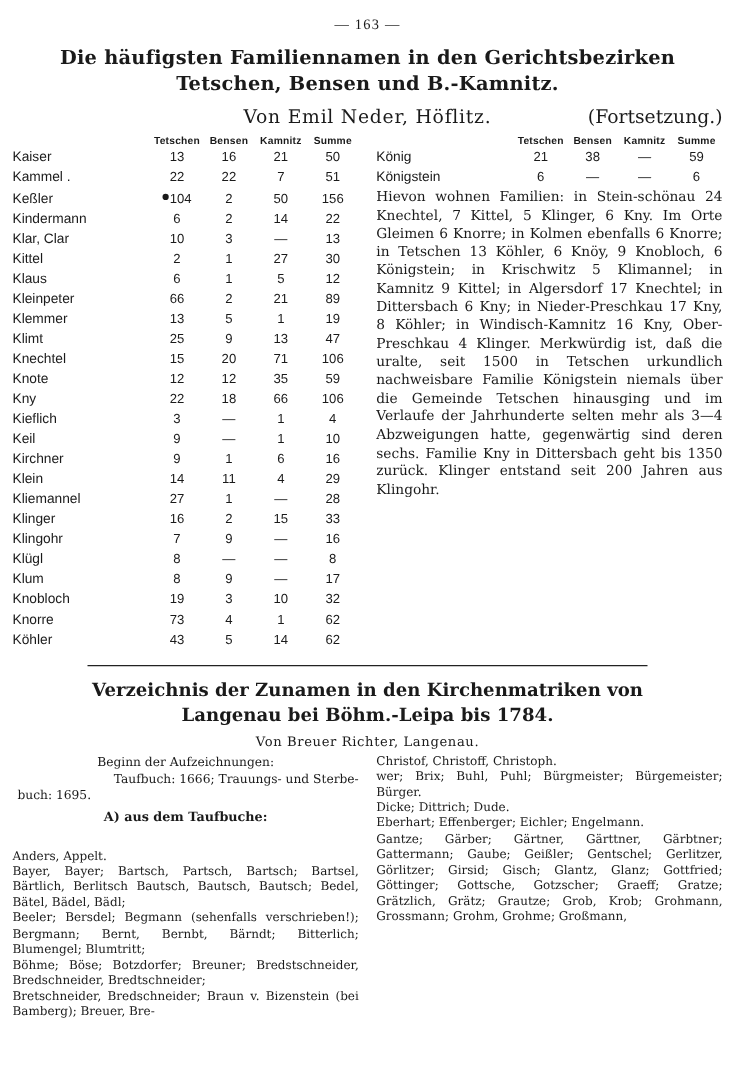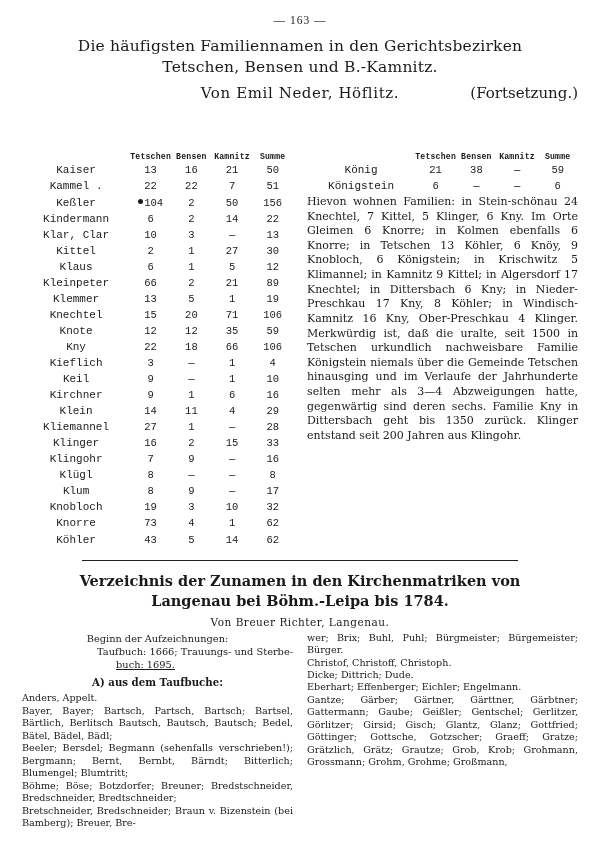--- a/index.html
+++ b/index.html
@@ -13,35 +13,35 @@
     font-family: "Liberation Serif", serif;
     color: #1a1a1a;
     position: relative;
     overflow: hidden;
   }
   .page {
     width: 600px;
     height: 841px;
     position: relative;
     box-sizing: border-box;
-    padding: 14px 22px 6px 22px;
+    padding: 14px 22px 6px 10px;
   }
   .page-number {
     text-align: center;
     font-size: 11.5px;
     letter-spacing: 1px;
     margin-bottom: 10px;
     font-family: "Liberation Serif", serif;
   }
   .title-block {
     text-align: center;
   }
   .main-title {
     font-size: 15.5px;
-    font-weight: normal;
+    font-weight: bold;
     line-height: 1.35;
     letter-spacing: 0.2px;
     font-family: "DejaVu Serif", serif;
   }
   .byline {
     text-align: center;
     font-size: 15px;
     margin-top: 6px;
     margin-bottom: 2px;
     font-family: "DejaVu Serif", serif;
@@ -60,40 +60,39 @@
     gap: 14px;
     margin-top: 6px;
   }
   .col {
     width: 50%;
     box-sizing: border-box;
   }
   table.names {
     width: 100%;
     border-collapse: collapse;
-    font-family: Liberation Mono, monospace;
+    font-family: Liberation Sans, sans-serif;
     font-size: 10.5px;
-    margin-top: 44px;
   }
   table.names th {
     font-size: 8.2px;
     font-weight: bold;
     text-align: center;
     padding: 0 0 2px 0;
     letter-spacing: 0.2px;
     white-space: nowrap;
   }
   table.names th.nm { text-align: left; }
   table.names td {
     padding: 0.6px 0;
     line-height: 1.32;
     vertical-align: baseline;
   }
   table.names td.nm {
-    text-align: center;
+    text-align: left;
     white-space: nowrap;
     font-size: 11px;
   }
   table.names td.num {
     text-align: center;
     width: 15%;
     font-size: 10.5px;
   }
   .dot {
     display: inline-block;
@@ -152,21 +151,21 @@
     margin-bottom: 5px;
   }
   .begin-block .row2 {
     text-align: right;
     padding-left: 4px;
   }
   .subhead {
     text-align: center;
     font-weight: bold;
     font-size: 10.2px;
-    margin: 4px 0 3px 0;
+    margin: 4px 0 18px 0;
   }
   .entry {
     text-align: justify;
     margin: 0;
     text-indent: 0;
   }
 </style>
 </head>
 <body>
 
@@ -255,20 +254,27 @@
               <td class="num">89</td>
             </tr>
             <tr>
               <td class="nm">Klemmer</td>
               <td class="num">13</td>
               <td class="num">5</td>
               <td class="num">1</td>
               <td class="num">19</td>
             </tr>
             <tr>
+              <td class="nm">Klimt</td>
+              <td class="num">25</td>
+              <td class="num">9</td>
+              <td class="num">13</td>
+              <td class="num">47</td>
+            </tr>
+            <tr>
               <td class="nm">Knechtel</td>
               <td class="num">15</td>
               <td class="num">20</td>
               <td class="num">71</td>
               <td class="num">106</td>
             </tr>
             <tr>
               <td class="nm">Knote</td>
               <td class="num">12</td>
               <td class="num">12</td>
@@ -413,36 +419,36 @@
   </div>
 
   <div class="byline2">Von Breuer Richter, Langenau.</div>
 
   <div class="cols2">
 
     <div class="col2">
       <div class="begin-block">
         <div>Beginn der Aufzeichnungen:</div>
         <div class="row2">Taufbuch: 1666; Trauungs- und Sterbe-</div>
-        <div class="row2" style="text-align:center; padding-right:28px;text-decoration:underline;">buch: 1695.</div>
+        <div class="row2" style="text-align:left; padding-right:28px;">buch: 1695.</div>
       </div>
       <div class="subhead">A) aus dem Taufbuche:</div>
       <div>
           <p class="entry">Anders, Appelt.</p>
           <p class="entry">Bayer, Bayer; Bartsch, Partsch, Bartsch; Bartsel, Bärtlich, Berlitsch Bautsch, Bautsch, Bautsch; Bedel, Bätel, Bädel, Bädl;</p>
           <p class="entry">Beeler; Bersdel; Begmann (sehenfalls verschrieben!); Bergmann; Bernt, Bernbt, Bärndt; Bitterlich; Blumengel; Blumtritt;</p>
           <p class="entry">Böhme; Böse; Botzdorfer; Breuner; Bredstschneider, Bredschneider, Bredtschneider;</p>
           <p class="entry">Bretschneider, Bredschneider; Braun v. Bizenstein (bei Bamberg); Breuer, Bre-</p>
         </div>
     </div>
 
     <div class="col2">
       <div>
+          <p class="entry">Christof, Christoff, Christoph.</p>
           <p class="entry">wer; Brix; Buhl, Puhl; Bürgmeister; Bürgemeister; Bürger.</p>
-          <p class="entry">Christof, Christoff, Christoph.</p>
           <p class="entry">Dicke; Dittrich; Dude.</p>
           <p class="entry">Eberhart; Effenberger; Eichler; Engelmann.</p>
           <p class="entry">Gantze; Gärber; Gärtner, Gärttner, Gärbtner; Gattermann; Gaube; Geißler; Gentschel; Gerlitzer, Görlitzer; Girsid; Gisch; Glantz, Glanz; Gottfried; Göttinger; Gottsche, Gotzscher; Graeff; Gratze; Grätzlich, Grätz; Grautze; Grob, Krob; Grohmann, Grossmann; Grohm, Grohme; Großmann,</p>
         </div>
     </div>
 
   </div>
 
 </div>
 

